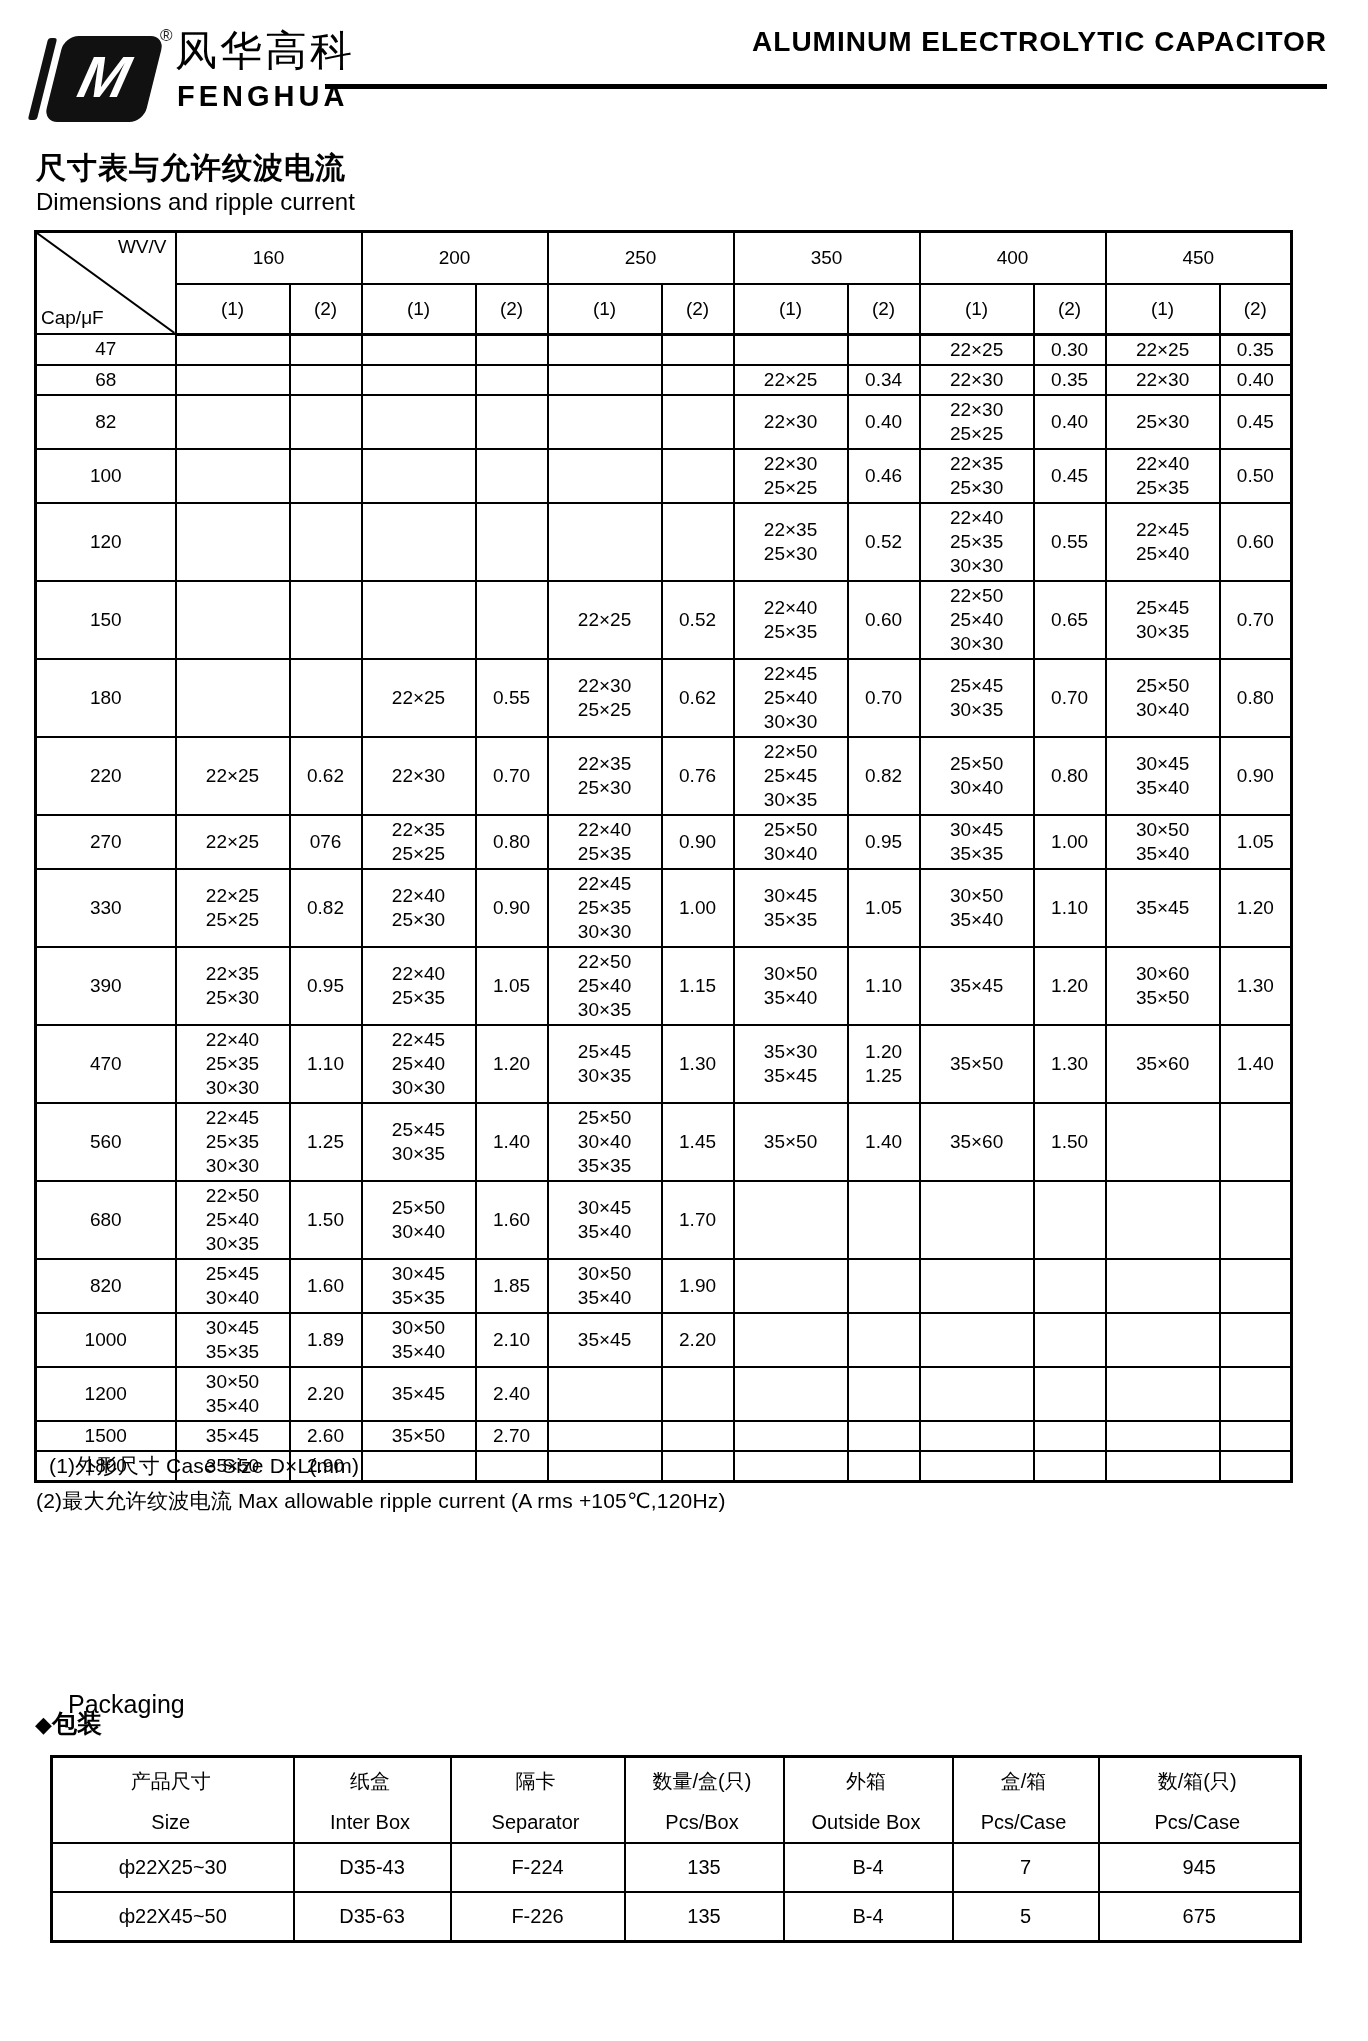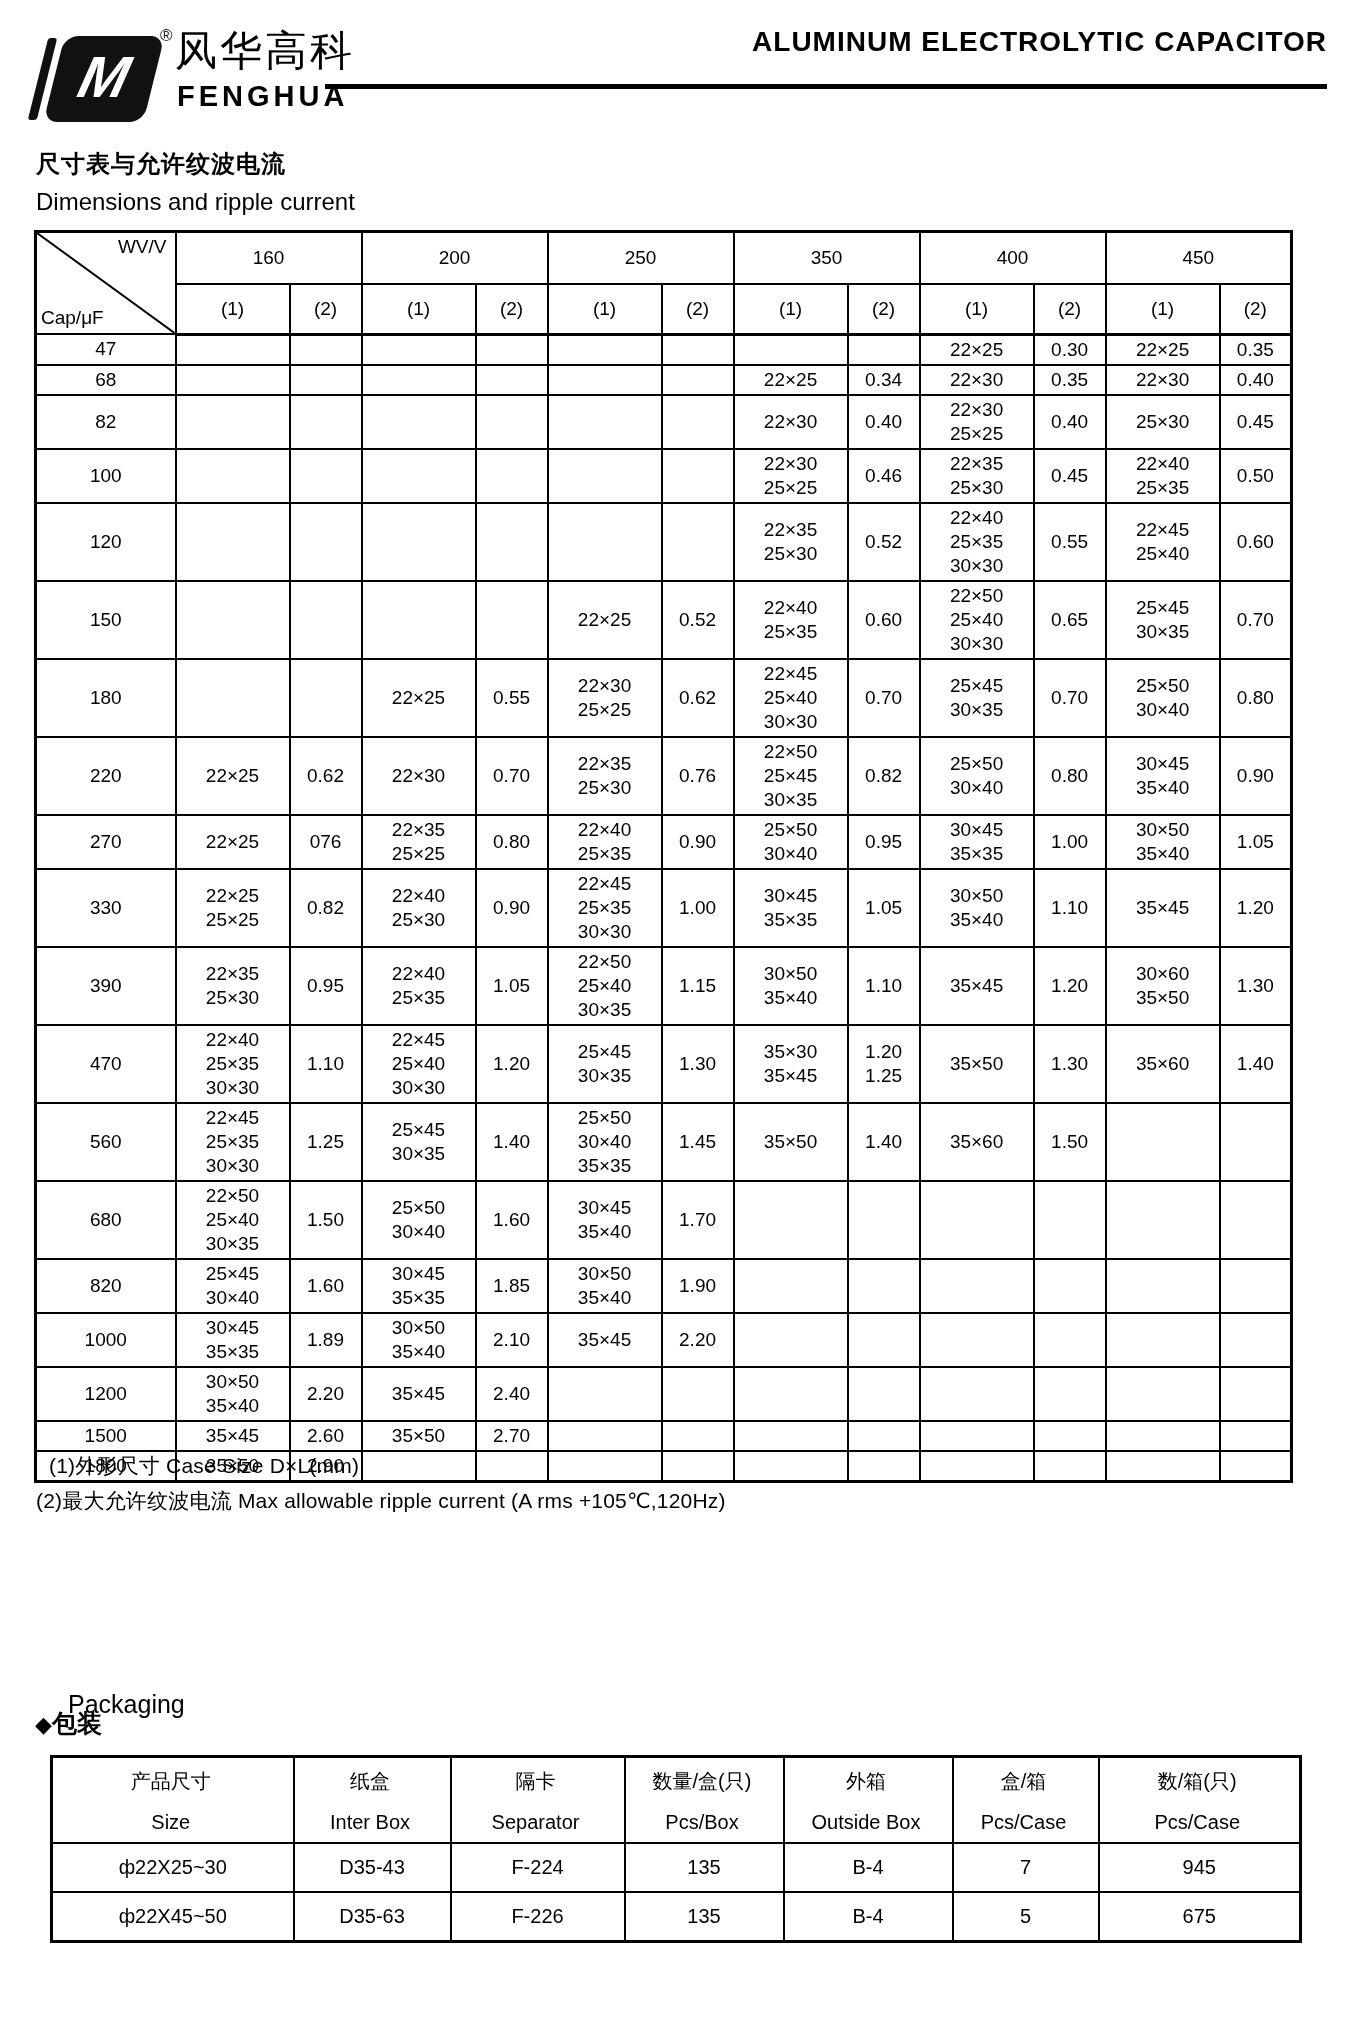--- a/index.html
+++ b/index.html
@@ -11,21 +11,21 @@
   .logo-wrap{position:absolute;left:38px;top:30px;width:300px;height:95px;}
   .logo-stripe{position:absolute;left:0;top:8px;width:9px;height:82px;background:#111;transform:skewX(-14deg);border-radius:3px;}
   .logo-block{position:absolute;left:16px;top:6px;width:100px;height:86px;background:#111;transform:skewX(-14deg);border-radius:14px;display:flex;align-items:center;justify-content:center;}
   .logo-m{color:#fff;font-weight:bold;font-style:italic;font-size:58px;line-height:1;transform:translateY(-2px);}
   .logo-reg{position:absolute;left:122px;top:-4px;font-size:17px;color:#222;}
   .brand-cn{position:absolute;left:175px;top:28px;font-size:42px;font-weight:normal;letter-spacing:3px;line-height:1.1;}
   .brand-en{position:absolute;left:177px;top:82px;font-size:29px;font-weight:bold;letter-spacing:4px;line-height:1;}
   .doc-title{position:absolute;left:430px;top:26px;width:897px;text-align:right;font-size:28px;font-weight:bold;letter-spacing:1px;}
   .title-rule{position:absolute;left:325px;top:84px;width:1002px;height:5px;background:#000;}
   
-  .sec1-cn{position:absolute;left:36px;top:148px;font-size:24px;font-weight:bold;letter-spacing:1px;}
+  .sec1-cn{position:absolute;left:36px;top:148px;font-size:30px;font-weight:bold;letter-spacing:1px;}
   .sec1-en{position:absolute;left:36px;top:188px;font-size:24px;}
   
   table.dim{
     position:absolute;left:34px;top:230px;width:1258px;
     border-collapse:collapse;table-layout:fixed;
     border:3px solid #000;font-size:19px;padding-left:48px;
   }
   table.dim th,table.dim td{
     border:2px solid #000;text-align:center;vertical-align:middle;
     padding:2px 0;line-height:24px;white-space:pre-line;font-weight:normal;

